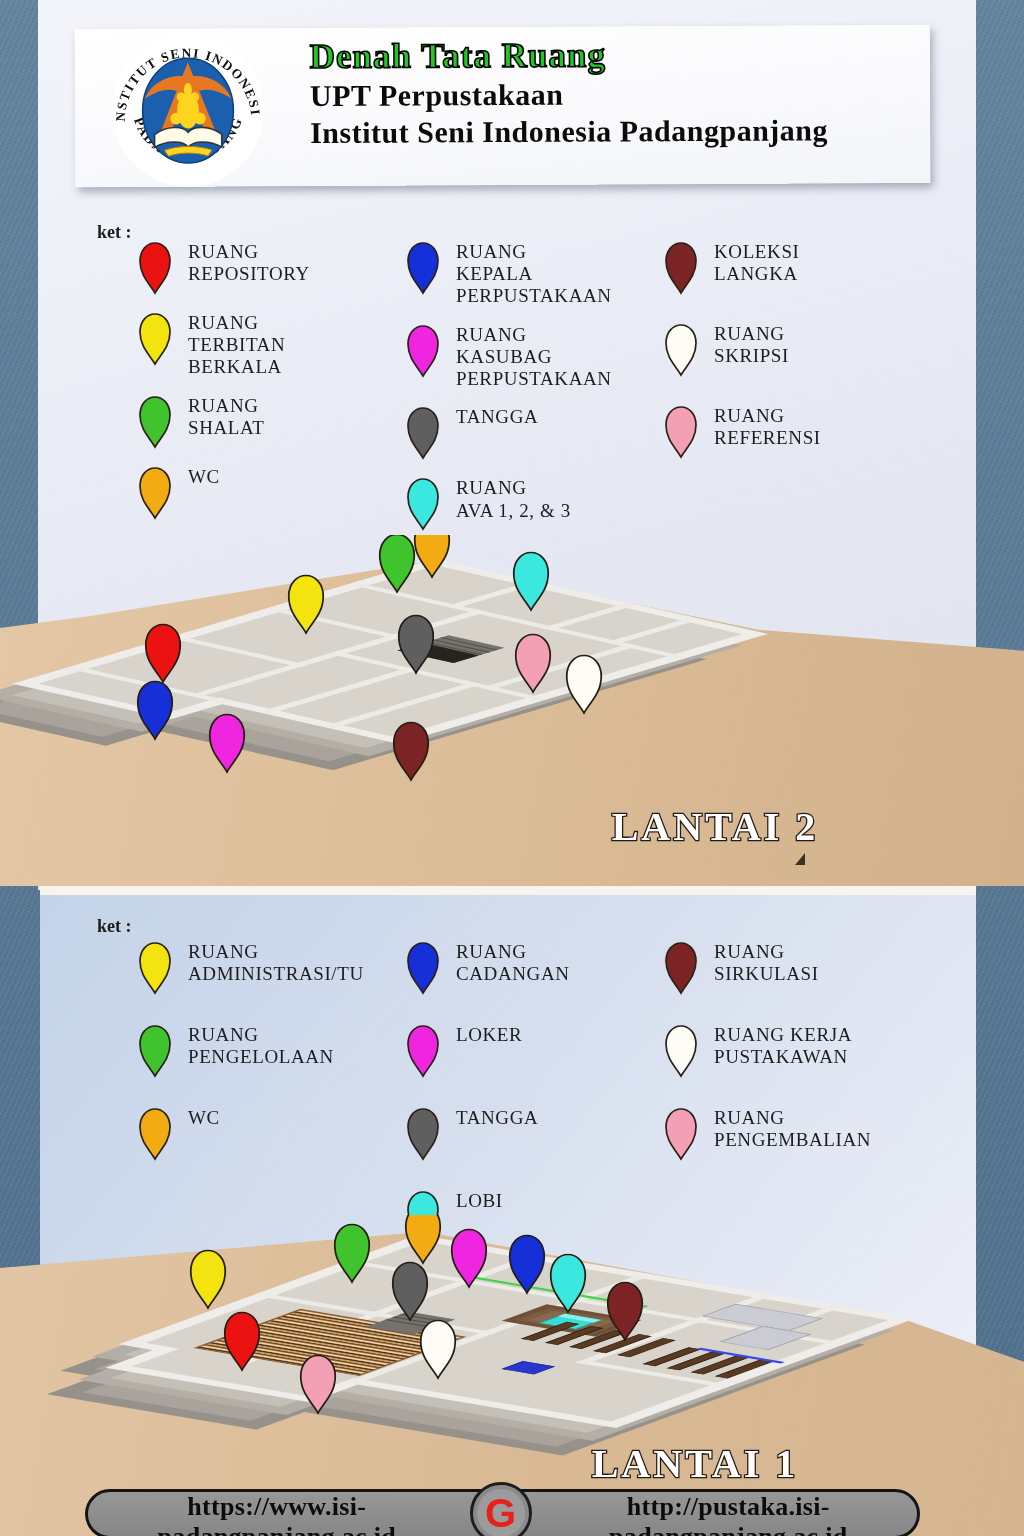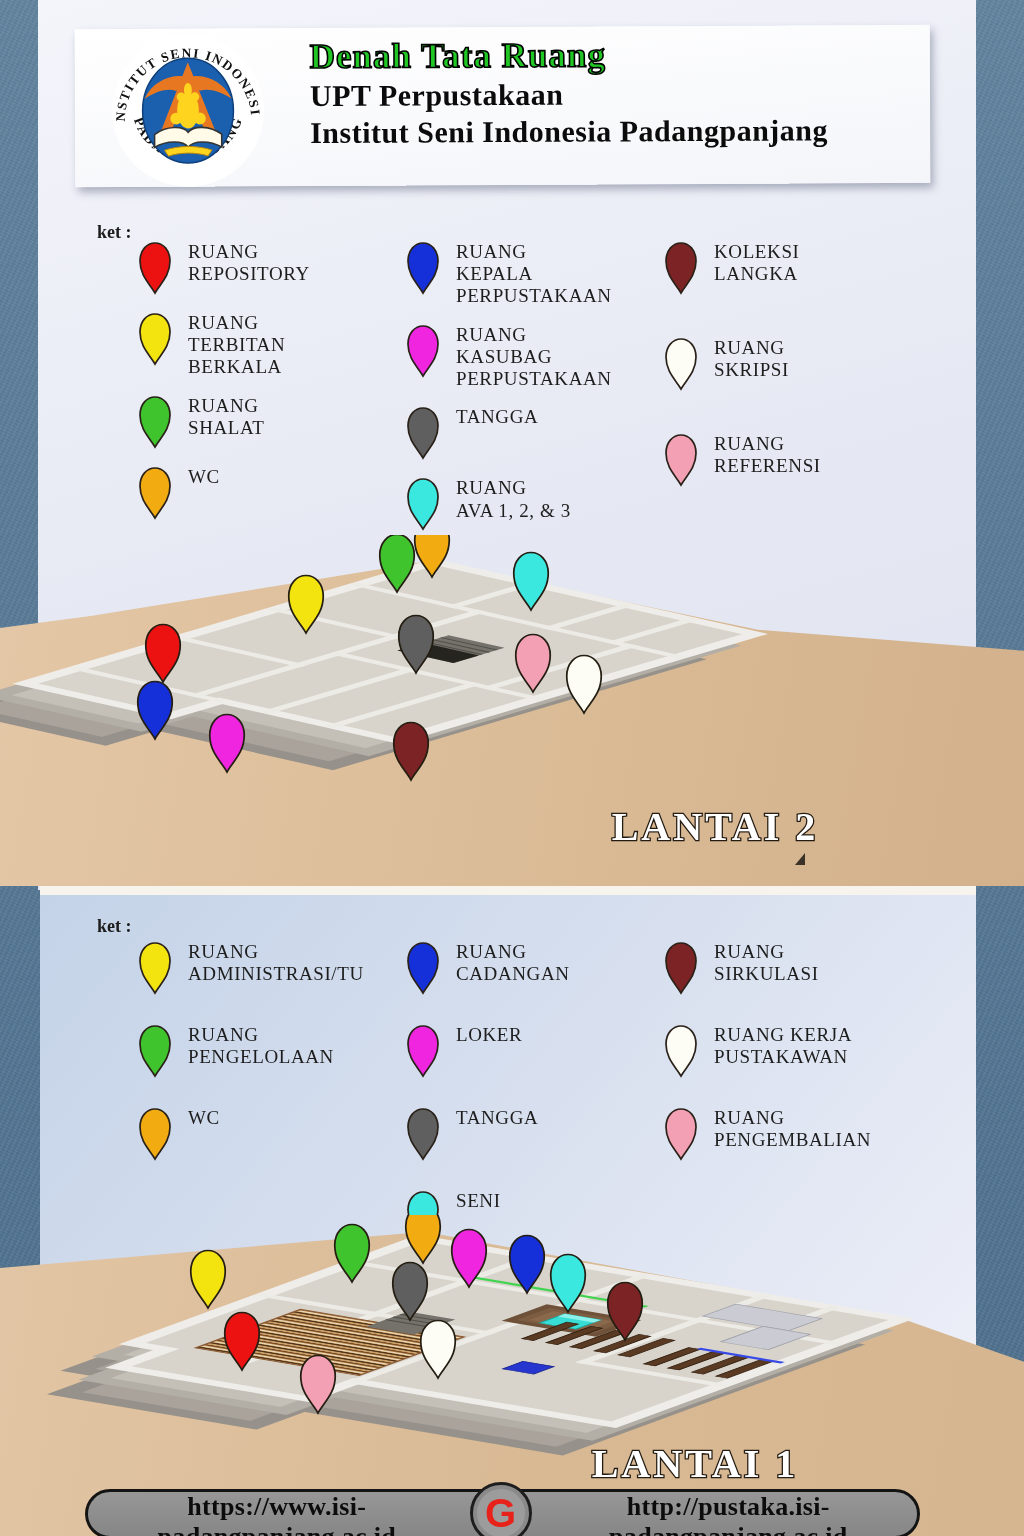--- a/index.html
+++ b/index.html
@@ -36,21 +36,21 @@
   .t-black{font-size:30px;font-weight:700;color:#0b0b0b;letter-spacing:.5px;line-height:1.24;}
 
   
   .ket{position:absolute;left:97px;font-size:18px;font-weight:700;color:#1c1c1c;}
   #ket-floor2{top:222px;}
   #ket-floor1{top:916px;}
   .legend-grid{position:absolute;left:138px;display:grid;grid-template-columns:268px 258px 1fr;width:810px;}
   #legend-floor2{top:240px;}
   #legend-floor1{top:940px;}
   .legend-col{display:flex;flex-direction:column;gap:15px;}
-  #legend-floor2 .legend-col:nth-child(3){gap:40px;}
+  #legend-floor2 .legend-col:nth-child(3){gap:26px;}
   #legend-floor1 .legend-col{gap:27px;}
   .legend-item{display:flex;gap:16px;align-items:flex-start;}
   .legend-item.single{align-items:flex-start;}
   .legend-item svg{flex:0 0 auto;}
   .legend-label{font-size:19px;color:#1d1d1d;letter-spacing:.6px;line-height:1.17;white-space:pre-line;padding-top:1px;}
 
   .mapsvg{position:absolute;left:0;}
   #map-floor2{top:535px;}
   #map-floor1{top:1215px;}
   .caption{font-size:40px;font-weight:700;letter-spacing:3px;fill:#ffffff;
@@ -323,21 +323,21 @@
         <div class="legend-item single">
           <svg width="34" height="56" viewBox="-17 -53 34 56">
             <path d="M0,0 C-5,-9 -15,-17 -15,-32 C-15,-43 -8,-50 0,-50 C8,-50 15,-43 15,-32 C15,-17 5,-9 0,0 Z" fill="#5f5f5f" stroke="#2a2119" stroke-width="1.7"></path>
           </svg>
           <div class="legend-label">TANGGA</div>
         </div>
         <div class="legend-item single">
           <svg width="34" height="56" viewBox="-17 -53 34 56">
             <path d="M0,0 C-5,-9 -15,-17 -15,-32 C-15,-43 -8,-50 0,-50 C8,-50 15,-43 15,-32 C15,-17 5,-9 0,0 Z" fill="#3ae8e0" stroke="#2a2119" stroke-width="1.7"></path>
           </svg>
-          <div class="legend-label">SENI</div>
+          <div class="legend-label">LOBI</div>
         </div>
       </div>
       <div class="legend-col">
         <div class="legend-item">
           <svg width="34" height="56" viewBox="-17 -53 34 56">
             <path d="M0,0 C-5,-9 -15,-17 -15,-32 C-15,-43 -8,-50 0,-50 C8,-50 15,-43 15,-32 C15,-17 5,-9 0,0 Z" fill="#7c2325" stroke="#2a2119" stroke-width="1.7"></path>
           </svg>
           <div class="legend-label">RUANG
 SIRKULASI</div>
         </div>

